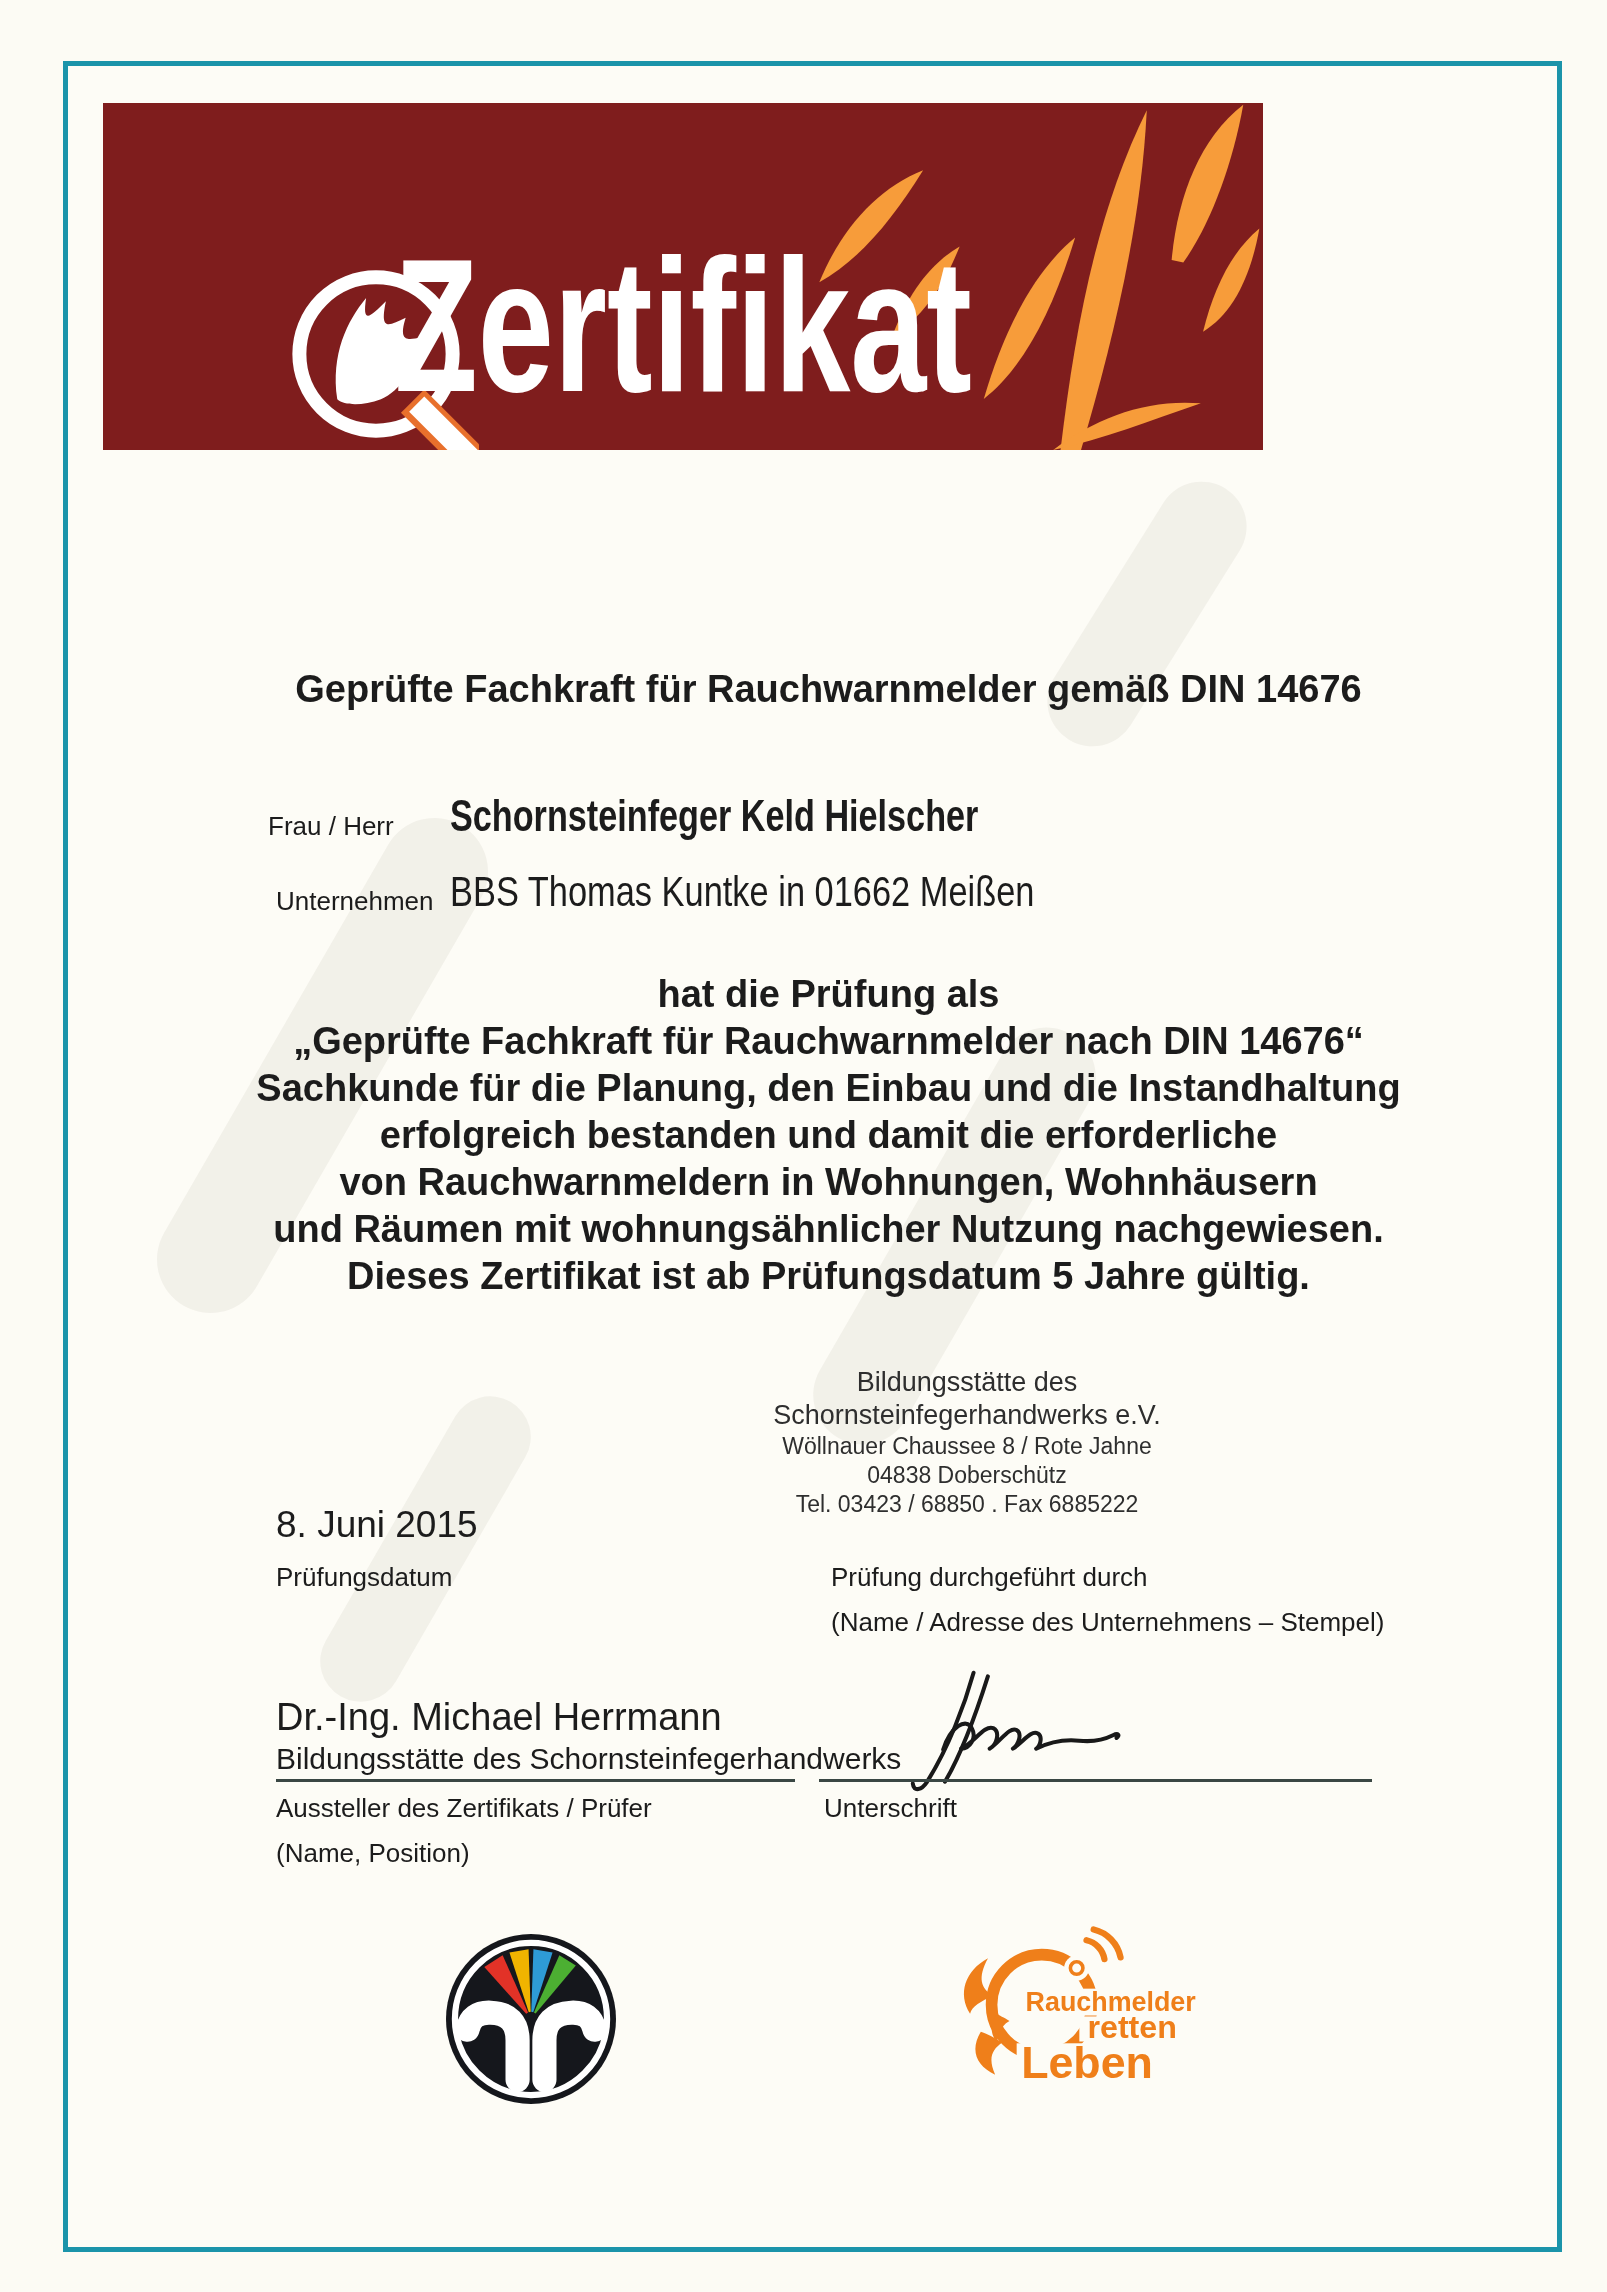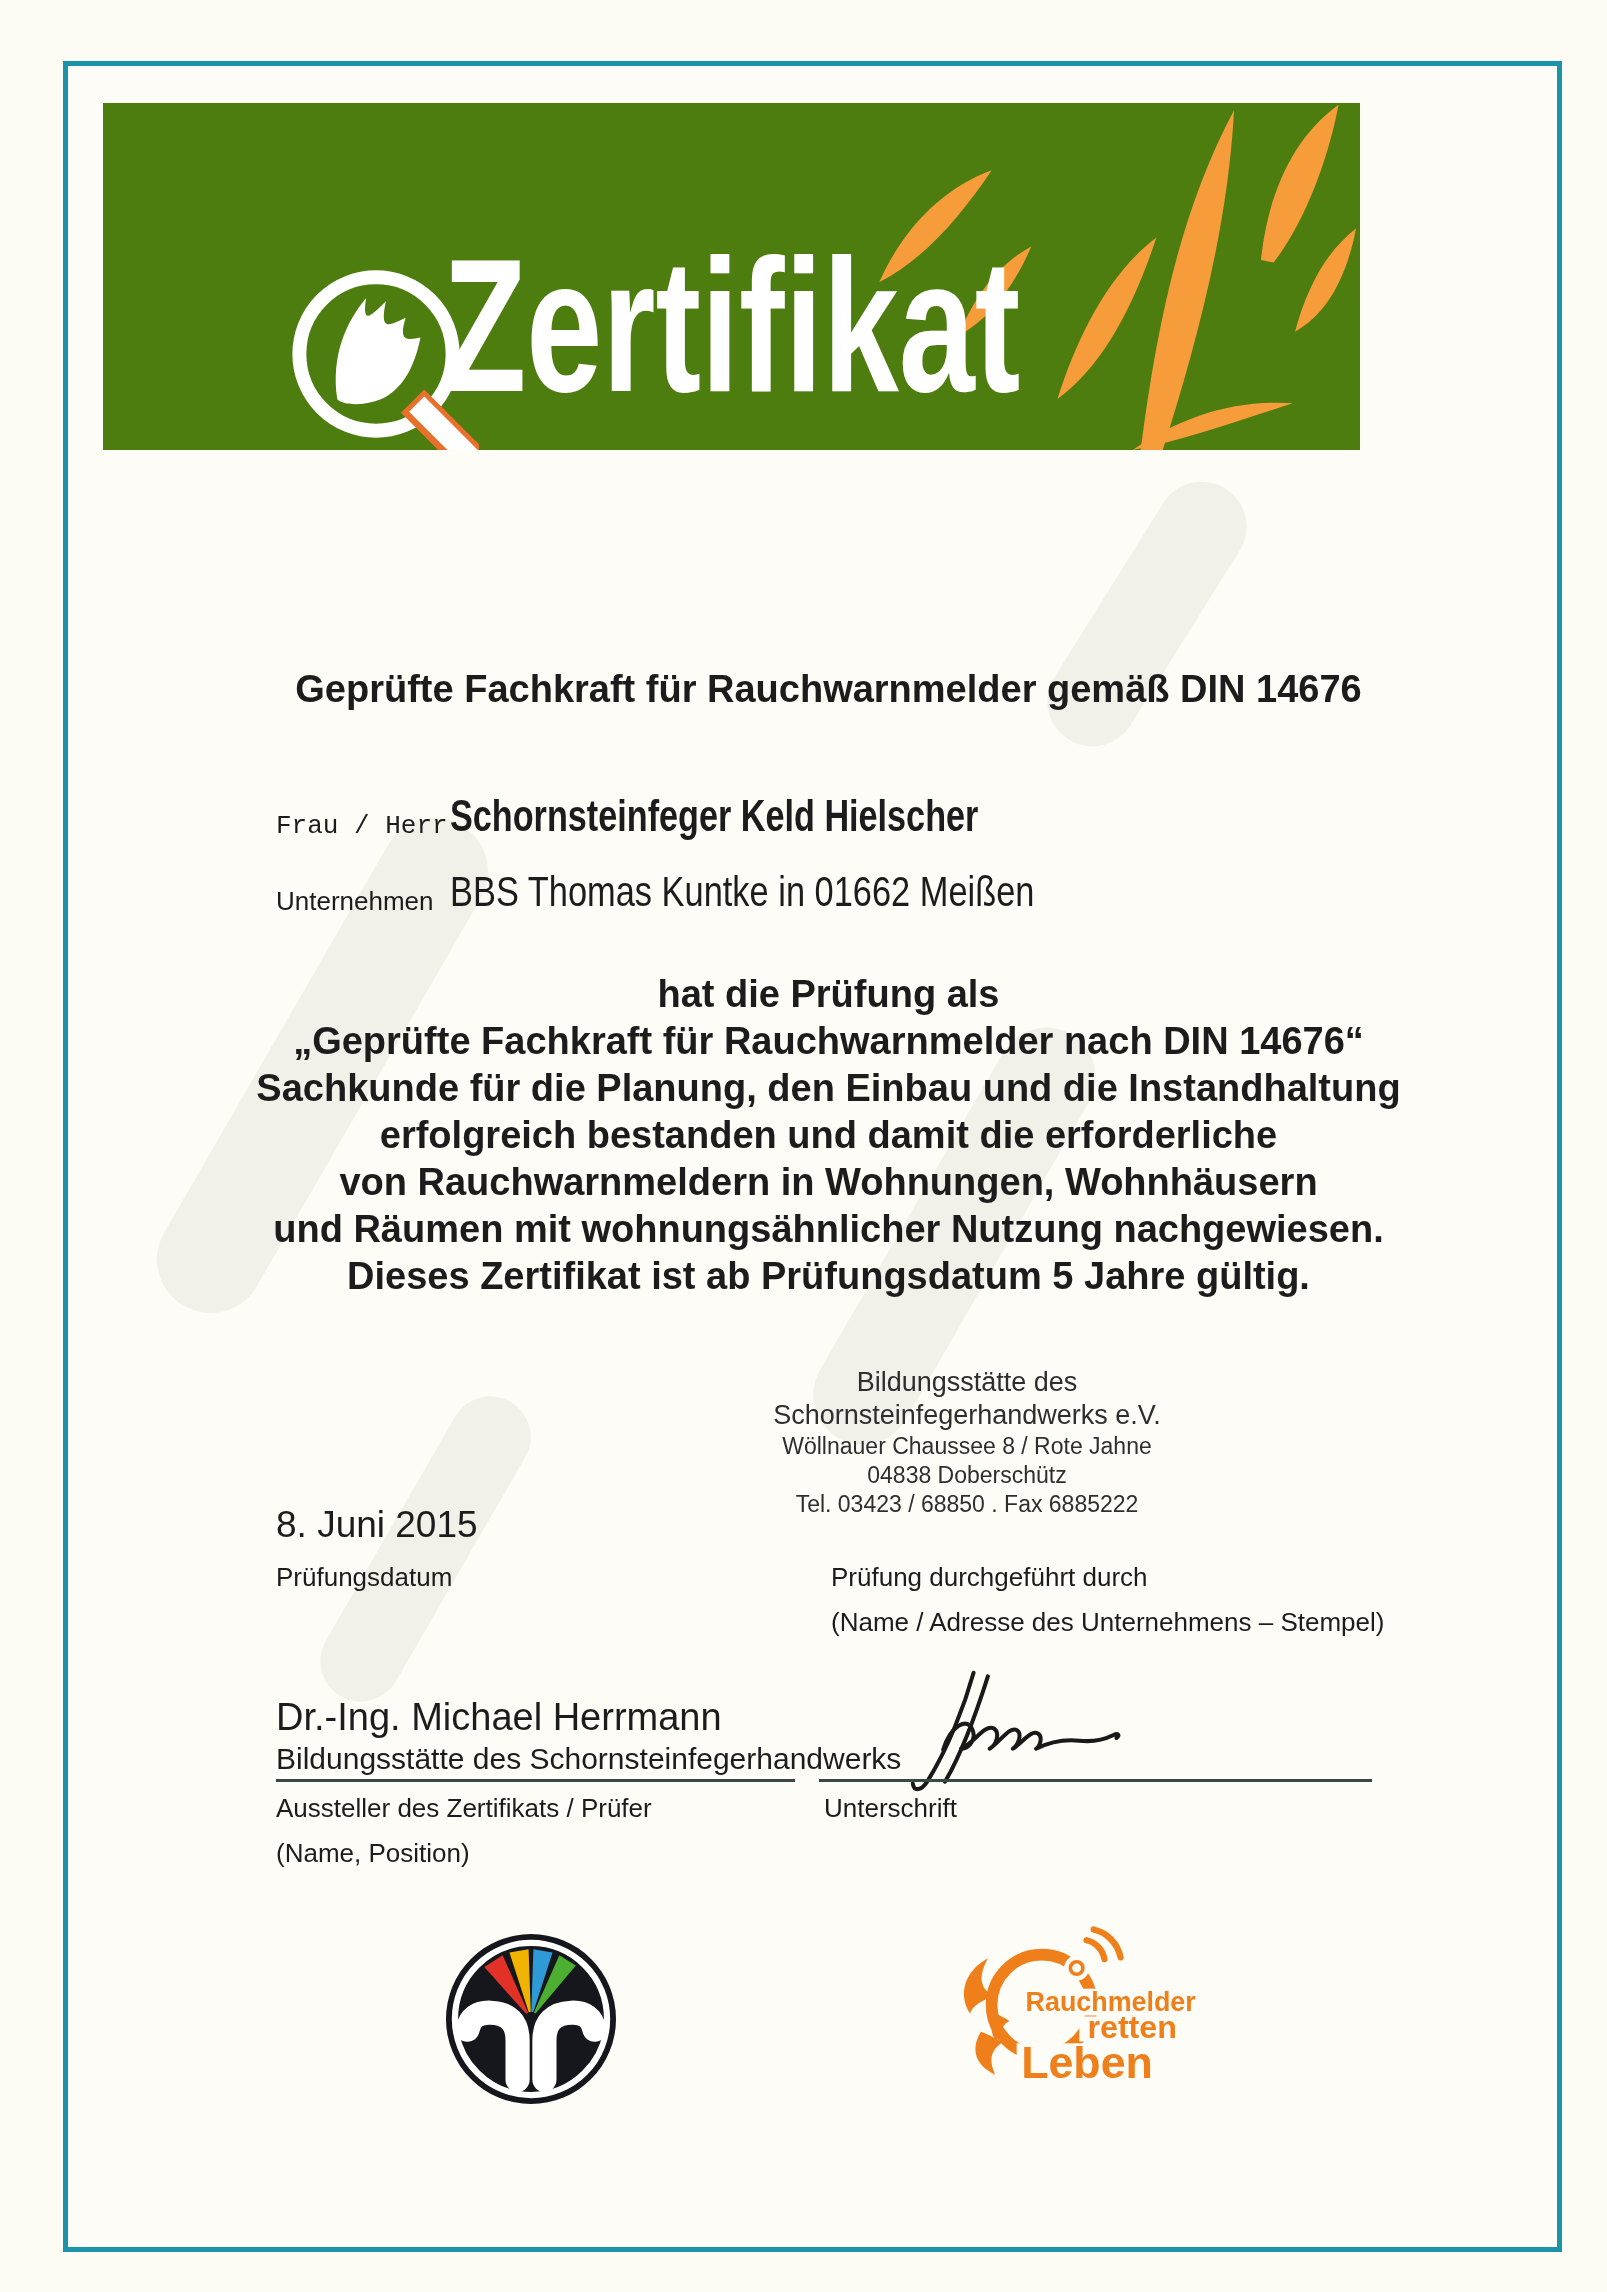--- a/index.html
+++ b/index.html
@@ -1,22 +1,22 @@
 <!DOCTYPE html>
 <html style="font-size:14.3px"><head>
 <meta charset="utf-8">
 <style>
   html,body{margin:0;padding:0;background:#fbfaf2;}
   .page{position:relative;width:1608px;height:2293px;background:#fcfbf4;
         font-family:"Liberation Sans",sans-serif;color:#1c1c1c;overflow:hidden;}
   .frame{position:absolute;left:63px;top:61px;width:1489px;height:2181px;
          border:5.4px solid #1b94aa;background:#fdfcf6;}
   .wm{position:absolute;background:rgba(214,212,202,0.28);border-radius:63px;}
-  .banner{position:absolute;left:103px;top:103px;width:1257px;height:347px;
-          background:#4d7c0f;overflow:hidden;}
+  .banner{position:absolute;left:103px;top:103px;width:1160px;height:347px;
+          background:#7f1d1d;overflow:hidden;}
   .banner svg.flames{position:absolute;left:0;top:0;width:100%;height:100%;}
   .q-badge{position:absolute;left:170px;top:148px;width:206px;height:206px;}
   .banner-title{position:absolute;left:0;right:0;top:127px;text-align:center;
                 color:#fff;font-weight:bold;font-size:190px;line-height:1;
                 transform:scaleX(0.72);transform-origin:center;white-space:nowrap;}
   .heading{position:absolute;left:49px;right:0;top:670px;text-align:center;
            font-size:38px;font-weight:bold;line-height:1;}
   .lbl{position:absolute;font-size:26px;line-height:1.2;}
   .value-big{position:absolute;font-size:45px;font-weight:bold;line-height:1;
              transform:scaleX(0.76);transform-origin:left;white-space:nowrap;}
@@ -64,21 +64,21 @@
       <rect x="46" y="58" width="92" height="26" fill="#fff" transform="rotate(45 60 70)"></rect>
       <path fill="#fff" d="M-47,55 C-55,0 -35,-40 -12,-68 C-17,-35 -7,-45 12,-64 C4,-26 16,-35 36,-44
         C26,-12 41,-18 54,-20 C46,20 30,44 6,55 C-16,63 -38,63 -47,55 Z"></path>
     </svg>
 
     <div class="banner-title">Zertifikat</div>
   </div>
 
   <div class="heading">Geprüfte Fachkraft für Rauchwarnmelder gemäß DIN 14676</div>
 
-  <div class="lbl" style="left:276px;top:811px;font-family:Liberation Mono, monospace;">Frau / Herr</div>
+  <div class="lbl" style="left:268px;top:811px;">Frau / Herr</div>
   <div class="value-big" style="left:450px;top:793px;">Schornsteinfeger Keld Hielscher</div>
   <div class="lbl" style="left:276px;top:886px;">Unternehmen</div>
   <div class="value-med" style="left:450px;top:870px;">BBS Thomas Kuntke in 01662 Meißen</div>
 
   <div class="body-par">
     <div>hat die Prüfung als</div>
     <div>„Geprüfte Fachkraft für Rauchwarnmelder nach DIN 14676“</div>
     <div>Sachkunde für die Planung, den Einbau und die Instandhaltung</div>
     <div>erfolgreich bestanden und damit die erforderliche</div>
     <div>von Rauchwarnmeldern in Wohnungen, Wohnhäusern</div>

